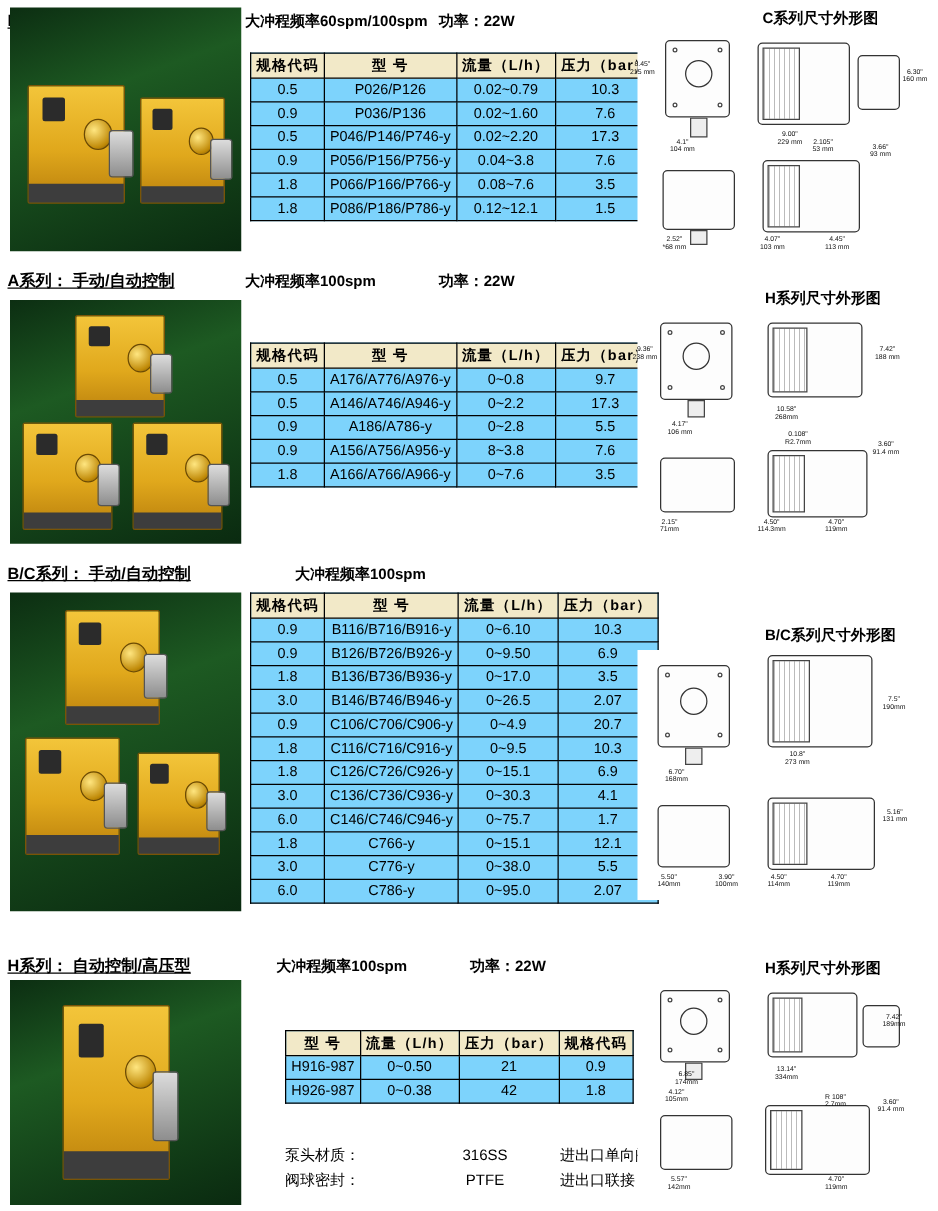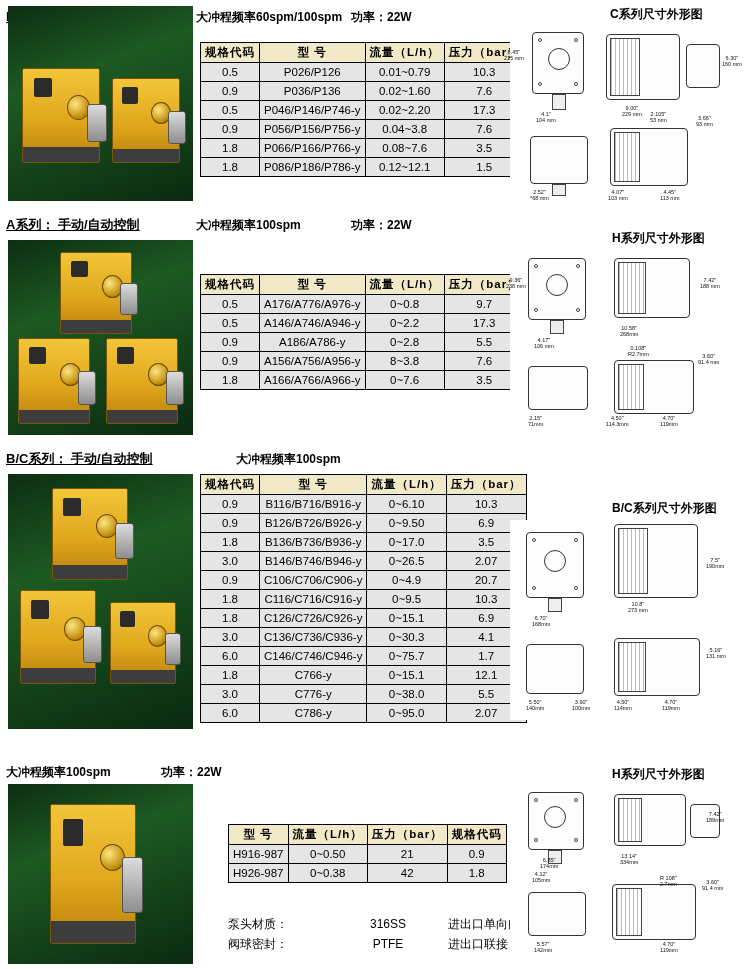--- a/index.html
+++ b/index.html
@@ -61,21 +61,21 @@
     position:absolute; right:-10%; top:38%;
     width:26%; height:40%;
     background:linear-gradient(180deg,#dcdcdc,#8e8e8e);
     border:1px solid #555; border-radius:3px;
   }
 
   
   table.spec {
     position:absolute;
     border-collapse:collapse;
-    background:#e5e5e5;
+    background:#7dd3fc;
   }
   table.spec th, table.spec td {
     border:1px solid #000;
     text-align:center;
     font-size:11.5px;
     padding:2px 4px;
     height:19px;
     white-space:nowrap;
   }
   table.spec th {
@@ -164,21 +164,21 @@
         <th style="width:62px;">规格代码</th>
         <th style="width:100px;">型  号</th>
         <th style="width:66px;">流量（L/h）</th>
         <th style="width:54px;">压力（bar）</th>
       </tr>
     </thead>
     <tbody>
       <tr>
           <td>0.5</td>
           <td>P026/P126</td>
-          <td>0.01~0.79</td>
+          <td>0.02~0.79</td>
           <td>10.3</td>
         </tr>
       <tr>
           <td>0.9</td>
           <td>P036/P136</td>
           <td>0.02~1.60</td>
           <td>7.6</td>
         </tr>
       <tr>
           <td>0.5</td>
@@ -458,20 +458,21 @@
     <div class="dim" style="left:196px;top:128px;">5.16"<br>131 mm</div>
     <div class="dim" style="left:16px;top:180px;">5.50"<br>140mm</div>
     <div class="dim" style="left:104px;top:180px;">4.50"<br>114mm</div>
     <div class="dim" style="left:152px;top:180px;">4.70"<br>119mm</div>
     <div class="dim" style="left:62px;top:180px;">3.90"<br>100mm</div>
   </div>
 </div>
 
 <div class="section" style="height:205px;">
   <div class="sec-head" style="padding-top:0px;">
+    <span class="title" style="min-width:215px;">H系列： 自动控制/高压型</span>
     <span class="freq">大冲程频率100spm</span>
     <span class="power">功率：22W</span>
   </div>
 
   <div class="photo" style="top:20px;left:8px;width:185px;height:180px;">
     <div class="pump" style="left:42px;top:20px;width:86px;height:140px;">
         <span class="knob"></span>
         <span class="base"></span>
         <span class="head"></span>
       </div>

